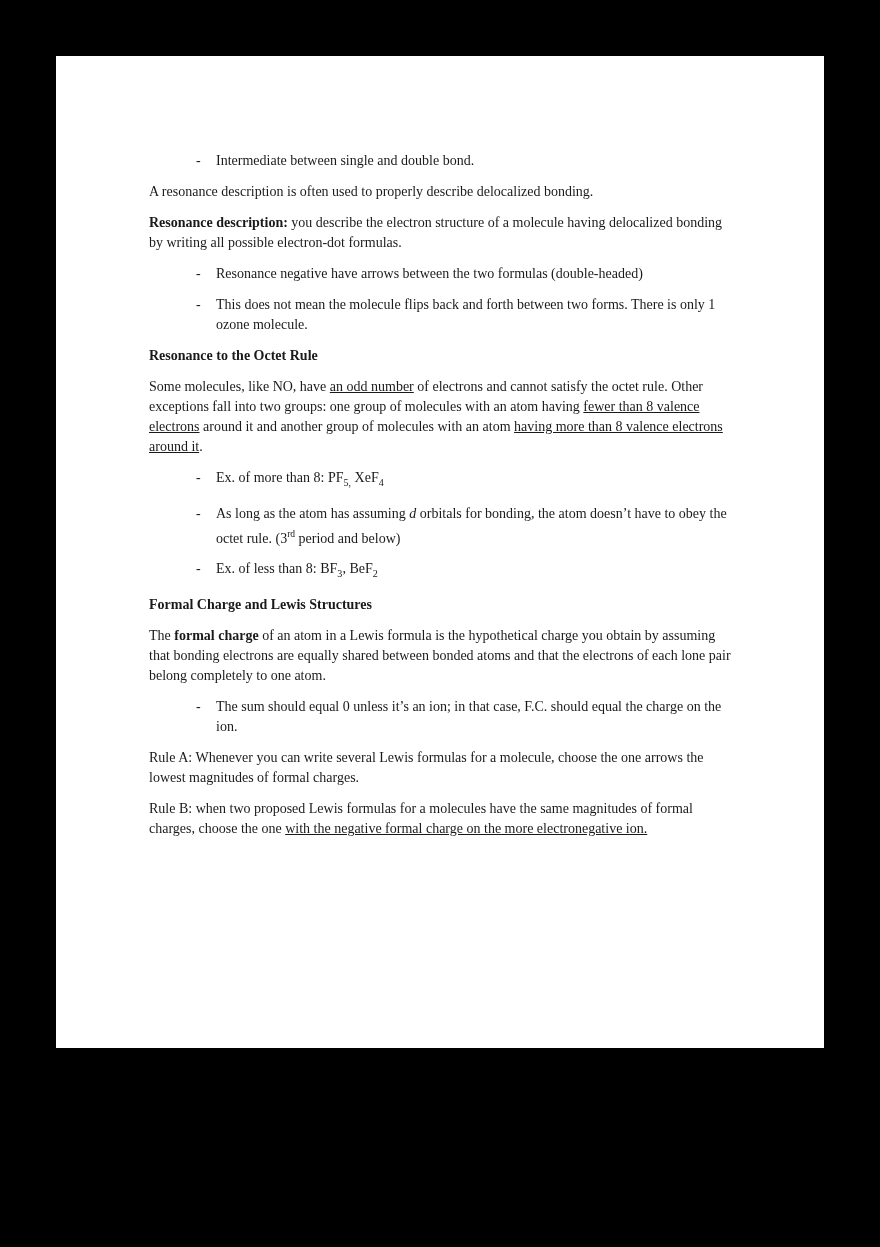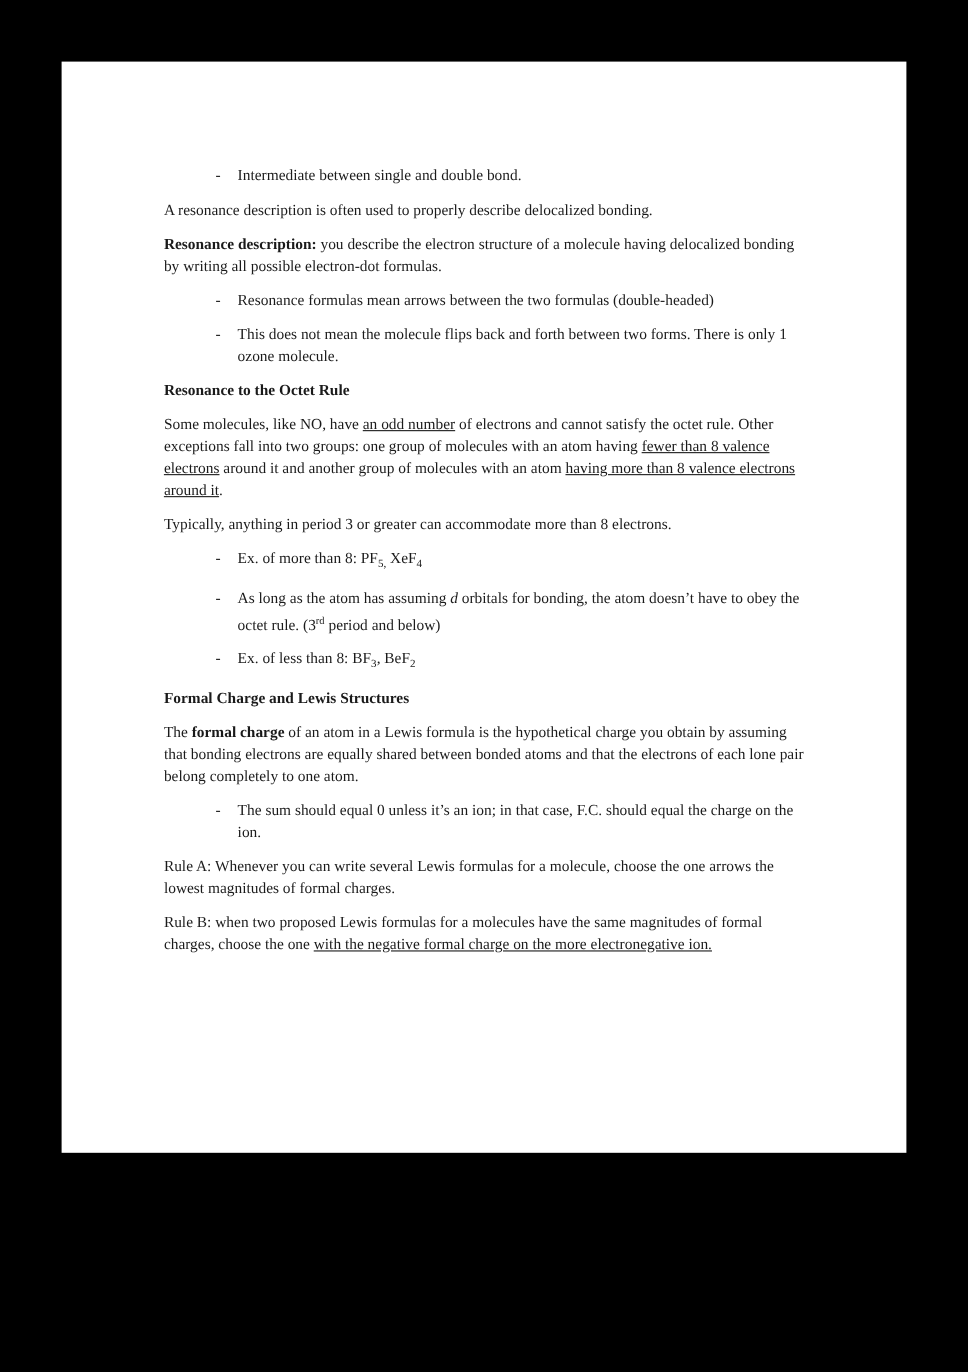--- a/index.html
+++ b/index.html
@@ -66,29 +66,28 @@
   <div class="page">
     <div class="content">
         <div class="block bullet">
           <span class="dash">-</span>
           <span class="bullet-text"><span>Intermediate between single and double bond.</span></span>
         </div>
         <p class="block para"><span>A resonance description is often used to properly describe delocalized bonding.</span></p>
         <p class="block para"><span class="rs-bold">Resonance description:</span><span> you describe the electron structure of a molecule having delocalized bonding by writing all possible electron-dot formulas.</span></p>
         <div class="block bullet">
           <span class="dash">-</span>
-          <span class="bullet-text"><span>Resonance formulas mean arrows between the two formulas (double-headed)</span></span>
+          <span class="bullet-text"><span>Resonance negative have arrows between the two formulas (double-headed)</span></span>
         </div>
         <div class="block bullet">
           <span class="dash">-</span>
           <span class="bullet-text"><span>This does not mean the molecule flips back and forth between two forms. There is only 1 ozone molecule.</span></span>
         </div>
         <p class="block heading"><span>Resonance to the Octet Rule</span></p>
         <p class="block para"><span>Some molecules, like NO, have </span><span class="rs-underline">an odd number</span><span> of electrons and cannot satisfy the octet rule. Other exceptions fall into two groups: one group of molecules with an atom having </span><span class="rs-underline">fewer than 8 valence electrons</span><span> around it and another group of molecules with an atom </span><span class="rs-underline">having more than 8 valence electrons around it</span><span>.</span></p>
-        <p class="block para"><span>Typically, anything in period 3 or greater can accommodate more than 8 electrons.</span></p>
         <div class="block bullet">
           <span class="dash">-</span>
           <span class="bullet-text"><span>Ex. of more than 8: PF</span><span class="rs-sub">5,</span><span> XeF</span><span class="rs-sub">4</span></span>
         </div>
         <div class="block bullet">
           <span class="dash">-</span>
           <span class="bullet-text"><span>As long as the atom has assuming </span><span class="rs-italic">d</span><span> orbitals for bonding, the atom doesn’t have to obey the octet rule. (3</span><span class="rs-sup">rd</span><span> period and below)</span></span>
         </div>
         <div class="block bullet">
           <span class="dash">-</span>

